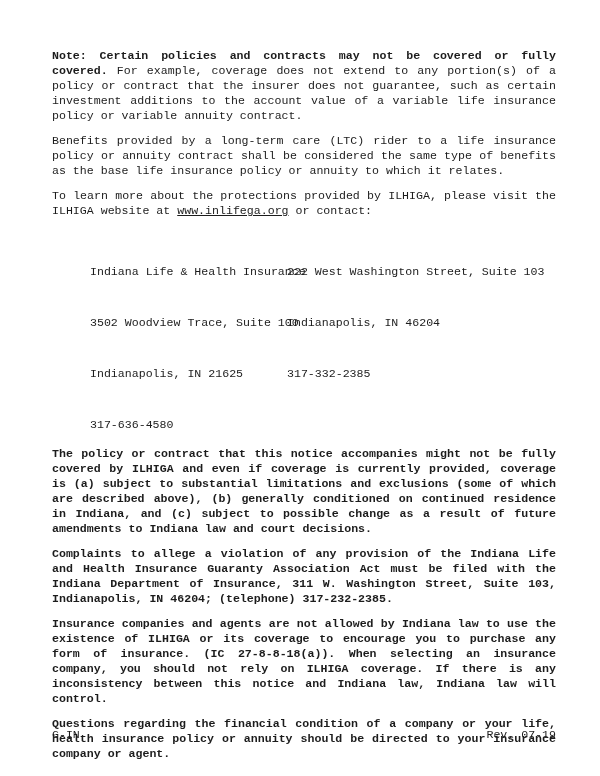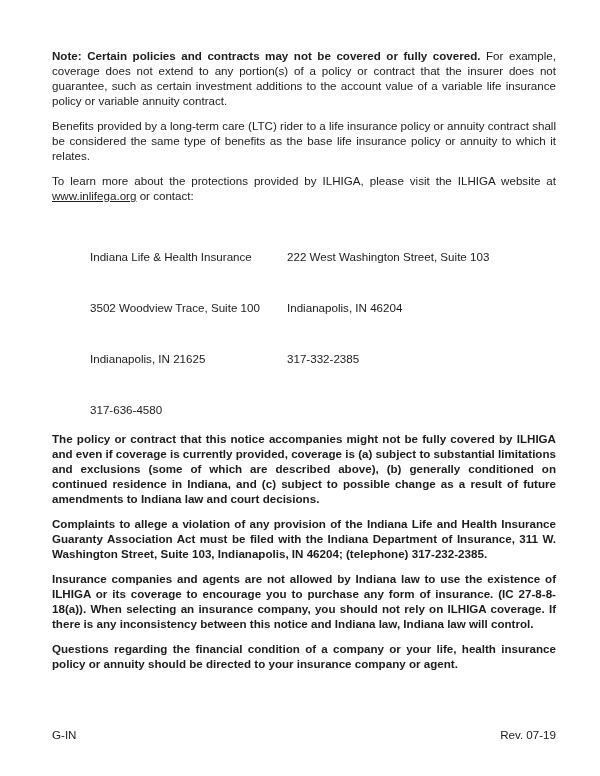--- a/index.html
+++ b/index.html
@@ -7,21 +7,21 @@
     padding: 0;
     background: #ffffff;
   }
   .page {
     position: relative;
     width: 600px;
     height: 760px;
     box-sizing: border-box;
     background: #ffffff;
     padding: 48px 44px 2px 52px;
-    font-family: Liberation Sans, sans-serif;
+    font-family: Liberation Mono, monospace;
     font-size: 11.6px;
     line-height: 15px;
     color: #1c1c1c;
   }
   .para {
     margin: 0 0 10px 0;
     text-align: justify;
   }
   .bold {
     font-weight: bold;

